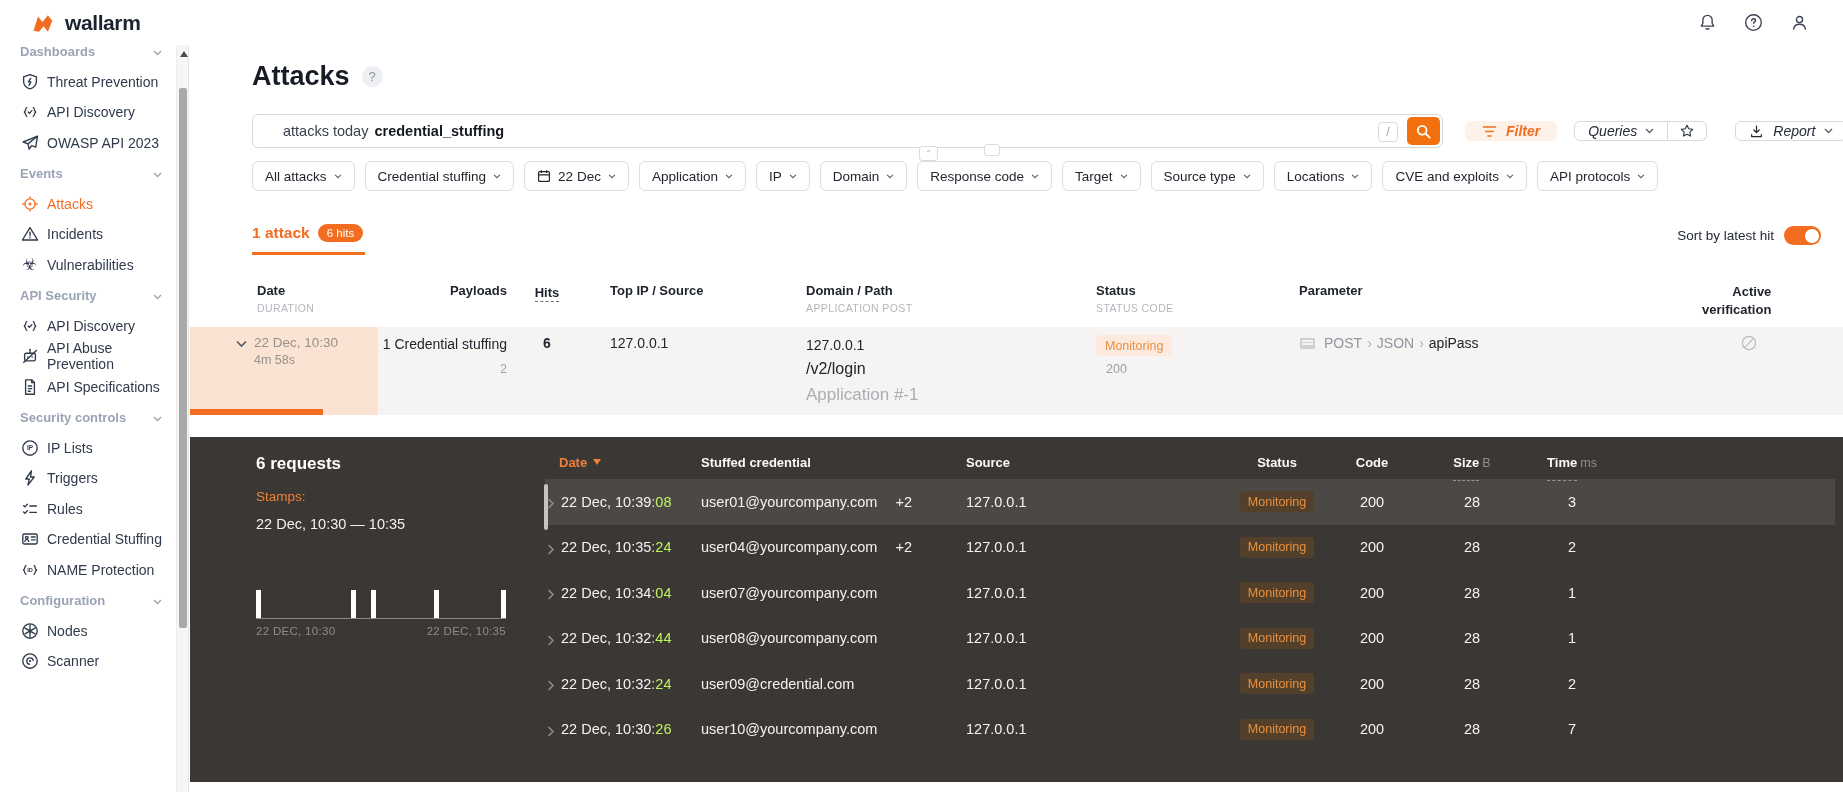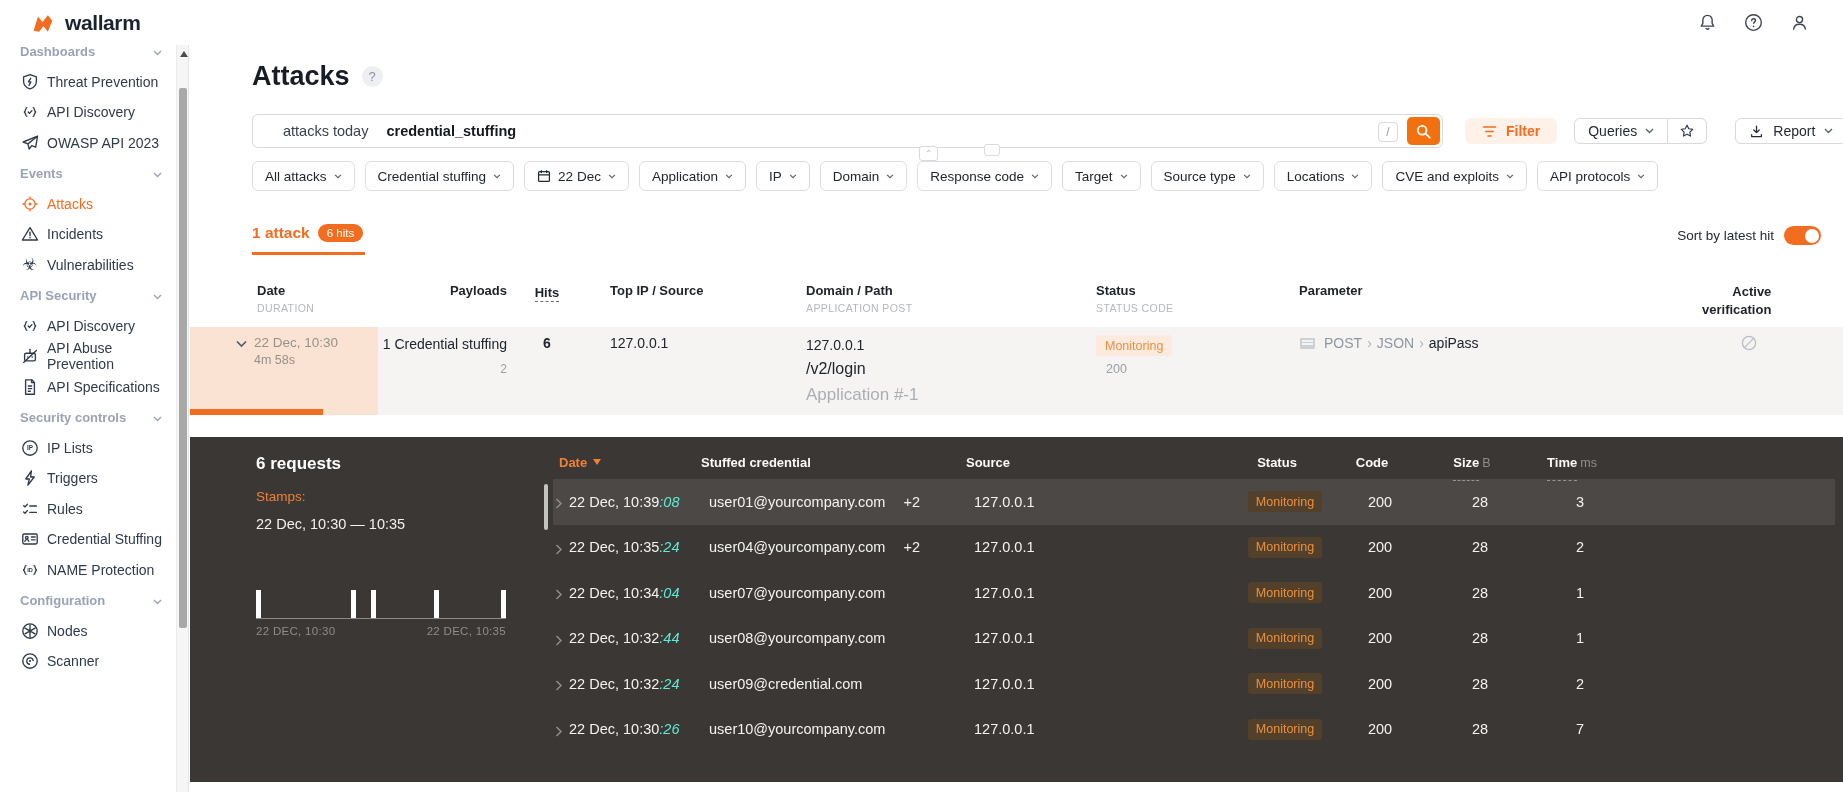--- a/index.html
+++ b/index.html
@@ -36,29 +36,29 @@
   
   .main { position:absolute; top:45px; left:190px; right:0; bottom:0; background:#fff; }
   .page-head { display:flex; align-items:center; gap:12px; padding:16px 48px 0 62px; }
   .page-title { font-size:27px; font-weight:bold; color:#171c26; }
   .help-bubble { width:21px; height:21px; border-radius:50%; background:#edeff3; color:#8a93a3; font-size:13px; display:flex; align-items:center; justify-content:center; cursor:pointer; }
 
   
   .search-row { display:flex; align-items:center; margin:22px 48px 0 62px; }
   .search-box { position:relative; flex:0 0 1191px; height:34px; border:1px solid #d8d9de; border-radius:6px; background:#fff; display:flex; align-items:center; padding:0 76px 0 30px; cursor:text; }
   .search-text { font-size:14.5px; color:#3a414d; white-space:nowrap; }
-  .search-token { color:#14181f; font-weight:bold; margin-left:18px; }
+  .search-token { color:#14181f; font-weight:bold; margin-left:6px; }
   .slash-hint { position:absolute; right:44px; top:7px; width:20px; height:20px; border:1px solid #d8d9de; border-radius:4px; color:#9aa1ad; font-size:12px; display:flex; align-items:center; justify-content:center; }
   .search-btn { position:absolute; right:2px; top:2px; bottom:2px; width:33px; background:#f3700f; border:none; border-radius:5px; cursor:pointer; display:flex; align-items:center; justify-content:center; }
   .search-btn svg { width:17px; height:17px; }
   .popup-handle { position:absolute; background:#fff; border:1px solid #d9dade; border-radius:3px; z-index:5; display:flex; align-items:center; justify-content:center; color:#aab0ba; font-size:8px; }
   .ph1 { left:729px; top:101px; width:19px; height:15px; }
   .ph2 { left:794px; top:99px; width:16px; height:12px; }
 
-  .btn { display:flex; align-items:center; gap:8px; height:26px; border:1px solid #d8d9de; border-radius:6px; background:#fff; font-size:14px; color:#242a35; padding:0 13px; cursor:pointer; white-space:nowrap; }
+  .btn { display:flex; align-items:center; gap:8px; height:20px; border:1px solid #d8d9de; border-radius:6px; background:#fff; font-size:14px; color:#242a35; padding:0 13px; cursor:pointer; white-space:nowrap;font-style:italic; }
   .btn svg.chev { width:9px; height:6px; }
   .filter-btn { margin-left:22px; background:#fdf1e8; border:none; color:#f36d21; font-weight:bold; gap:9px; padding:0 17px; }
   .filter-btn svg { width:15px; height:13px; }
   .queries-group { display:flex; margin-left:17px; }
   .queries-btn { border-radius:6px 0 0 6px; }
   .star-btn { border-radius:0 6px 6px 0; border-left:none; padding:0 11px; }
   .star-btn svg { width:16px; height:16px; color:#2f3a4b; }
   .report-btn { margin-left:28px; gap:9px; }
   .report-btn svg.dl { width:15px; height:15px; }
 
@@ -134,26 +134,26 @@
   .d-grid { display:grid; grid-template-columns:150px 265px 272px 90px 100px 100px 100px 1fr; align-items:center; }
   .d-head { height:42px; padding-top:8px; }
   .dh { font-size:13px; font-weight:bold; color:#fbfaf9; }
   .dh.date { padding-left:14px; color:#f08037; display:flex; align-items:center; gap:6px; }
   .dh.date .tri { width:0; height:0; border-left:4.5px solid transparent; border-right:4.5px solid transparent; border-top:6px solid #f08037; }
   .dh.cred, .dh.src { padding-left:6px; }
   .dh.center { text-align:center; }
   .dh .dashed { border-bottom:1.5px dashed #96948f; padding-bottom:10px; }
   .dh .unit { color:#8f8d8a; font-weight:normal; font-size:12.5px; margin-left:3px; }
 
-  .d-row { height:45.5px; cursor:pointer;margin-left:8px; }
+  .d-row { height:45.5px; cursor:pointer; }
   .d-row.hl { background:#4b4845; }
   .dc { font-size:14.5px; color:#f4f3f2; }
   .dc.date { padding-left:2px; display:flex; align-items:center; white-space:nowrap; }
   .dc.date .rchev { width:8px; height:11px; color:#8f8d8a; margin-right:6px; flex:0 0 8px; }
-  .dc.date .sec { color:#5eead4;font-style:italic; }
+  .dc.date .sec { color:#bef264; }
   .dc.cred { padding-left:6px; white-space:nowrap; }
   .dc.cred .extra { margin-left:18px; }
   .dc.src { padding-left:6px; }
   .dc.center { text-align:center; }
   .badge-mon-dark { display:inline-block; background:#53402a; color:#e9903f; font-size:12.5px; border-radius:3px; padding:3.5px 8px; }
   .d-scrollthumb { position:absolute; left:-1px; top:47px; width:4px; height:46px; background:#dcdcdc; border-radius:2px; opacity:0.85; }
 
   .bottom-strip { position:absolute; left:0; right:0; bottom:0; height:10px; background:#fff; }
 </style>
 </head>

